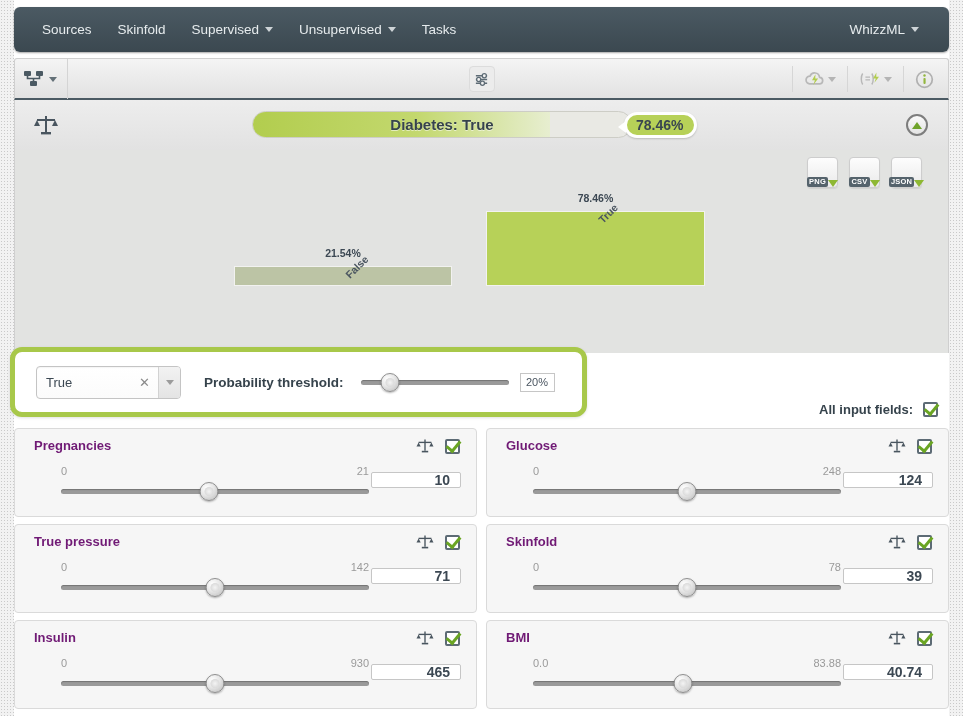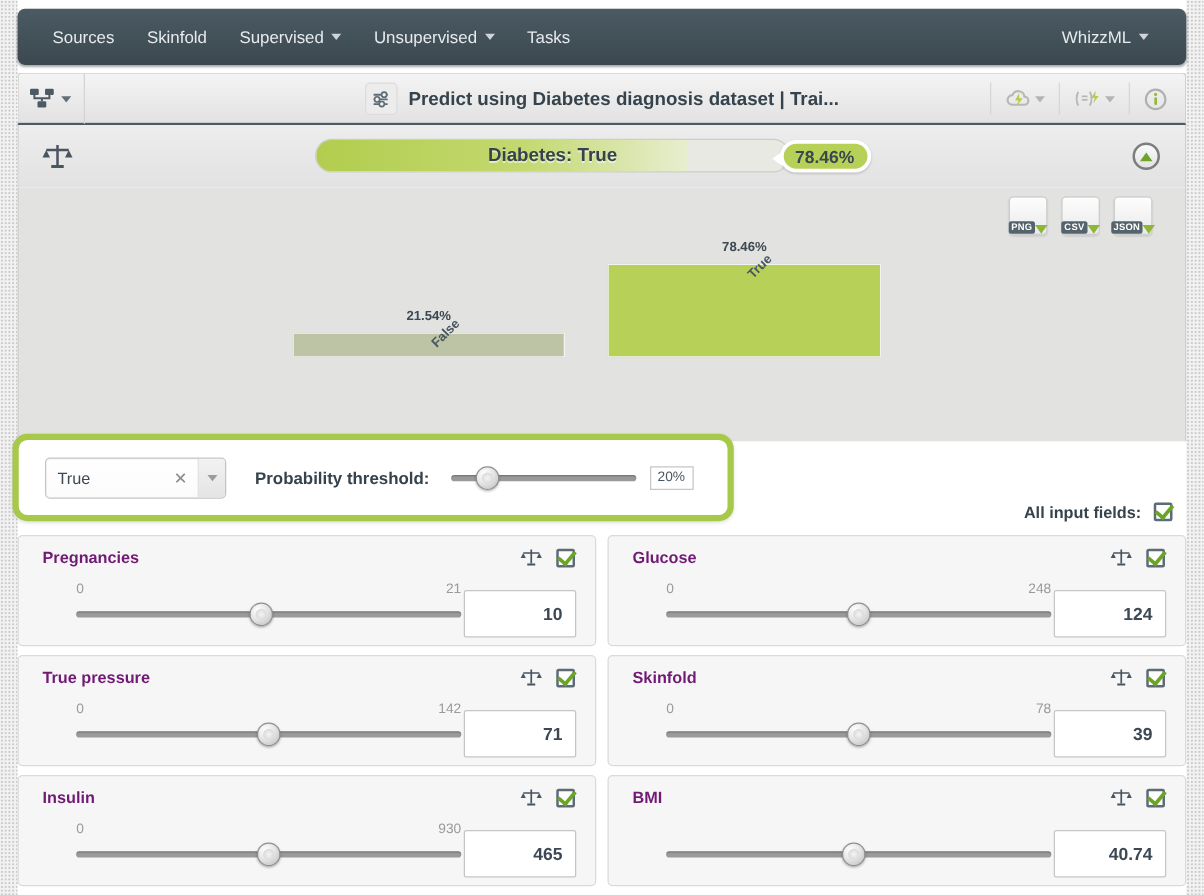--- a/index.html
+++ b/index.html
@@ -158,21 +158,21 @@
 
   
   .grid { position:absolute; left:14px; top:428px; width:935px; display:flex; flex-wrap:wrap; gap:7px 9px; }
   .card { width:463px; height:89px; background:#f6f6f6; border:1px solid #dadada; border-radius:4px;
           position:relative; }
   .card-title { position:absolute; left:19px; top:9px; font-size:13px; font-weight:bold; color:#701a75; }
   .card-tools { position:absolute; right:16px; top:9px; display:flex; align-items:center; gap:11px; }
   .card-minmax { position:absolute; left:46px; right:107px; top:36px; display:flex; justify-content:space-between;
                  font-size:11px; color:#9a9a9a; }
   .card-slider { position:absolute; left:46px; right:107px; top:53px; }
-  .card-input { position:absolute; right:15px; top:43px; width:90px; height:38px;
+  .card-input { position:absolute; right:15px; top:43px; width:90px; height:16px;
                 border:1px solid #c6c6c6; background:#ffffff; border-radius:2px;
                 display:flex;align-items:center;justify-content:flex-end; padding-right:10px;
                 font-size:14px;font-weight:bold;color:#3c4853; cursor:text; }
 
   
   .cb { width:15px;height:15px;border:2px solid #5d6b75; background:#fff; border-radius:2px;
         position:relative; cursor:pointer; }
   .cb:after {
     content:""; position:absolute; left:2px; top:-3px; width:6px;height:11px;
     border-right:3px solid #6aa523; border-bottom:3px solid #6aa523;
@@ -232,21 +232,20 @@
 
     <div class="tb-center">
       <span class="icon-box">
         <svg width="15" height="15" viewBox="0 0 16 16">
           <path d="M2 4h12M2 8h12M2 12h12" stroke="#5d6b75" stroke-width="1.6"></path>
           <circle cx="11" cy="4" r="2.2" fill="#f0f0f0" stroke="#5d6b75" stroke-width="1.4"></circle>
           <circle cx="5" cy="8" r="2.2" fill="#f0f0f0" stroke="#5d6b75" stroke-width="1.4"></circle>
           <circle cx="9" cy="12" r="2.2" fill="#f0f0f0" stroke="#5d6b75" stroke-width="1.4"></circle>
         </svg>
       </span>
-      <span class="tb-title">Predict using Diabetes diagnosis dataset | Trai...</span>
     </div>
 
     <div class="tb-right">
       <div class="tb-icon-btn">
         <span>
           <svg width="21" height="18" viewBox="0 0 22 18">
             <path d="M6 14a4 4 0 0 1 .3-8 5.2 5.2 0 0 1 10 1.2A3.4 3.4 0 0 1 16 14z" fill="none" stroke="#b8b8b8" stroke-width="1.8"></path>
             <path d="M12 4l-3.6 6.4h3l-1.6 4.8 5-6.6h-3z" fill="#b2cd4e"></path>
           </svg>
         </span>
@@ -481,20 +480,24 @@
             <svg width="18" height="16" viewBox="0 0 22 20">
               <path d="M11 2v14" stroke="#49555f" stroke-width="1.7"></path>
               <path d="M3 5.5h16" stroke="#49555f" stroke-width="1.7"></path>
               <path d="M3 5.5l-2.6 5h5.2z" fill="#49555f"></path>
               <path d="M19 5.5l-2.6 5h5.2z" fill="#49555f"></path>
               <rect x="7" y="16" width="8" height="2" fill="#49555f"></rect>
             </svg>
           </span>
           <span class="cb"></span>
         </div>
+        <div class="card-minmax">
+          <span>0.0</span>
+          <span>83.88</span>
+        </div>
         <div class="slider card-slider">
           <div class="slider-track"></div>
           <div class="slider-thumb" style="left: 48.6%;"></div>
         </div>
         <div class="card-input">40.74</div>
       </div>
     </div>
 
 </div>
 

